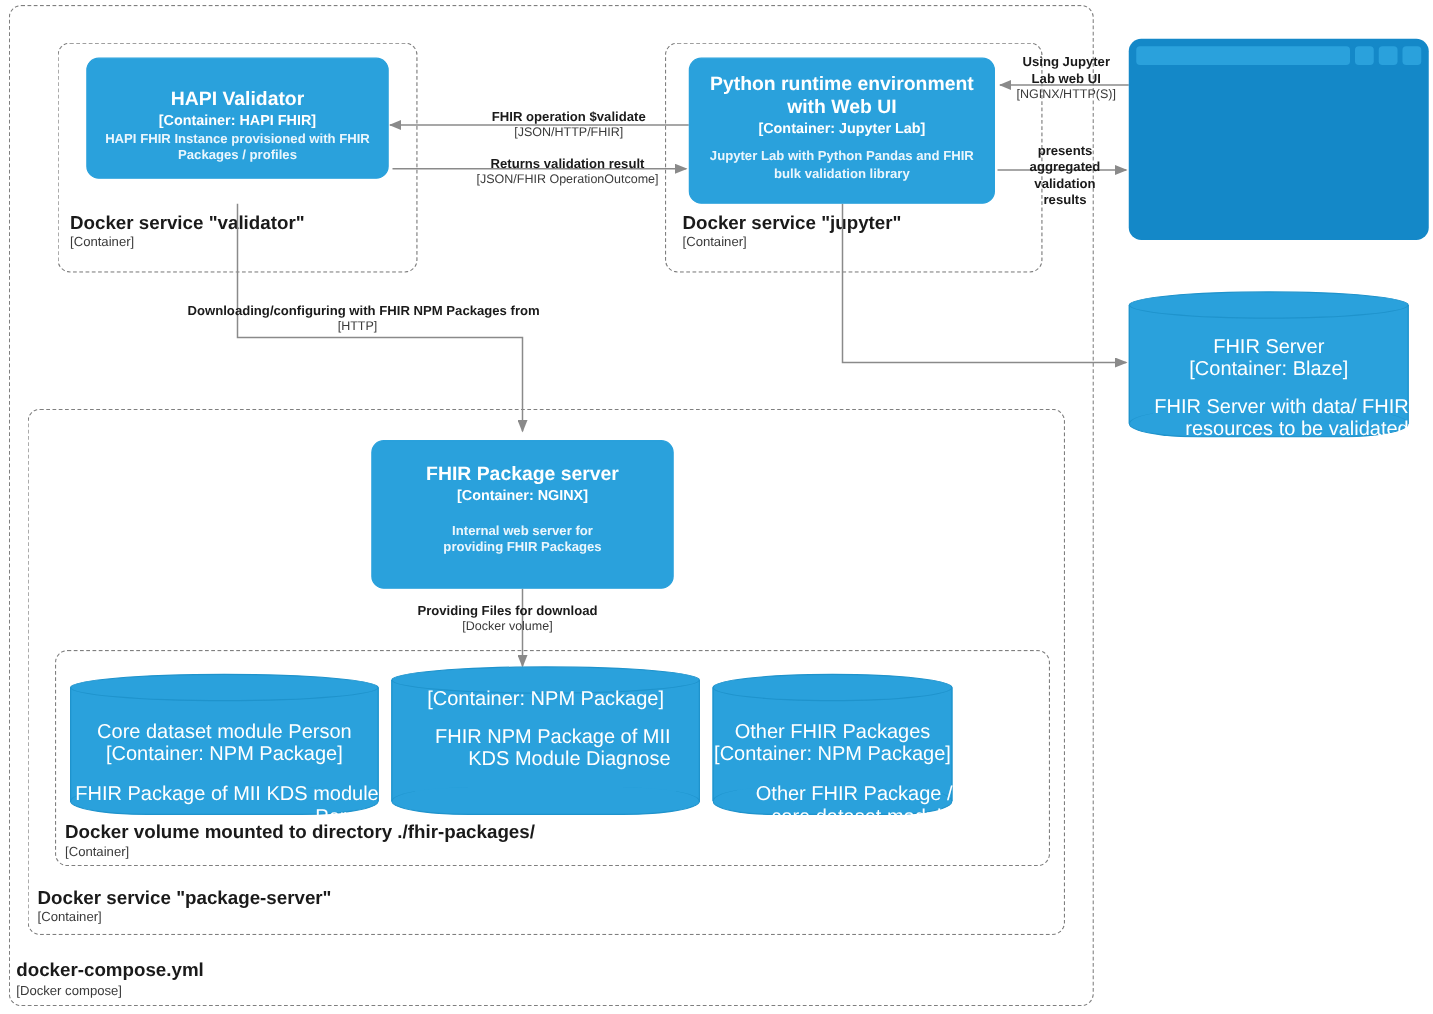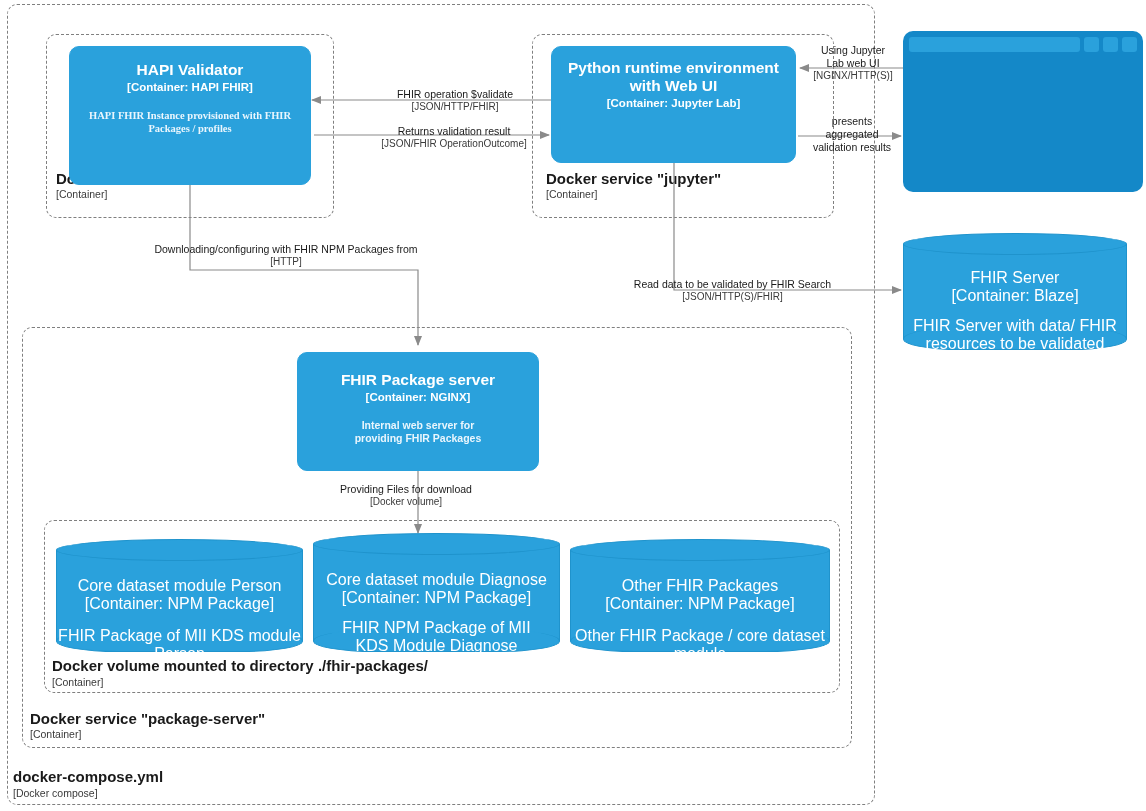--- a/index.html
+++ b/index.html
@@ -148,35 +148,35 @@
   }
   .cyl .cyl-text {
     position: absolute;
     left: 0; right: 0;
     top: 18px;
     bottom: 8px;
     display: flex;
     flex-direction: column;
     align-items: center;
     color: #ffffff;
-    text-align: center;
+    text-align: right;
     z-index: 3;
   }
 
   
   .edge-label {
     position: absolute;
     text-align: center;
     line-height: 1.25;
     white-space: nowrap;
   }
   .edge-label .el-main {
     display: block;
     font-size: 10.5px;
-    font-weight: normal;
+    font-weight: bold;
     color: #1a1a1a;
   }
   .edge-label .el-tech {
     display: block;
     font-size: 10px;
     font-weight: normal;
     color: #3a3a3a;
   }
   .edge-label.wrapped { white-space: normal; }
 
@@ -227,29 +227,30 @@
 
     <path d="M798,136 L901,136" stroke="#8a8a8a" stroke-width="1.2" fill="none" marker-end="url(#ah)"></path>
 
     <path d="M674,163 L674,290 L901,290" stroke="#8a8a8a" stroke-width="1.2" fill="none" marker-end="url(#ah)"></path>
 
     <path d="M190,163 L190,270 L418,270 L418,345" stroke="#8a8a8a" stroke-width="1.2" fill="none" marker-end="url(#ah)"></path>
 
     <path d="M418,471 L418,533" stroke="#8a8a8a" stroke-width="1.2" fill="none" marker-end="url(#ah)"></path>
   </svg>
 
-  <div class="node" style="left:69px; top:46px; width:242px; height:139px; padding-top:14px;">
+  <div class="node" style="left:69px; top:46px; width:242px; height:97px; padding-top:24px;">
     <div class="n-title">HAPI Validator</div>
     <div class="n-tech">[Container: HAPI FHIR]</div>
-    <div class="n-desc" style="margin-top:14px;font-family:Liberation Serif, serif;">HAPI FHIR Instance provisioned with FHIR Packages / profiles</div>
+    <div class="n-desc" style="">HAPI FHIR Instance provisioned with FHIR Packages / profiles</div>
   </div>
 
   <div class="node" style="left:551px; top:46px; width:245px; height:117px; padding-top:12px;">
     <div class="n-title" style="max-width:230px;">Python runtime environment with Web UI</div>
     <div class="n-tech">[Container: Jupyter Lab]</div>
+    <div class="n-desc" style="margin-top:9px;">Jupyter Lab with Python Pandas and FHIR bulk validation library</div>
   </div>
 
   <div class="browser" style="left:903px; top:31px; width:240px; height:161px;">
     <div class="browser-bar">
       <div class="browser-url"></div>
       <div class="browser-dot"></div>
       <div class="browser-dot"></div>
       <div class="browser-dot"></div>
     </div>
   </div>
@@ -280,27 +281,26 @@
       <div class="n-tech">[Container: NPM Package]</div>
       <div class="n-desc" style="margin-top:14px;">FHIR Package of MII KDS module Person</div>
     </div>
   </div>
 
   <div class="cyl" style="left:313px; top:533px; width:247px; height:119px;">
     <div class="cyl-body"></div>
     <div class="cyl-bottom"></div>
     <div class="cyl-top"></div>
     <div class="cyl-text">
-      <div class="n-title" style="margin-top:20px;">Core dataset module Diagnose</div>
       <div class="n-tech">[Container: NPM Package]</div>
       <div class="n-desc" style="margin-top:12px; max-width:200px;">FHIR NPM Package of MII KDS Module Diagnose</div>
     </div>
   </div>
 
-  <div class="cyl" style="left:570px; top:539px; width:260px; height:113px;">
+  <div class="cyl" style="left:570px; top:539px; width:192px; height:113px;">
     <div class="cyl-body"></div>
     <div class="cyl-bottom"></div>
     <div class="cyl-top"></div>
     <div class="cyl-text">
       <div class="n-title" style="margin-top:20px;">Other FHIR Packages</div>
       <div class="n-tech">[Container: NPM Package]</div>
       <div class="n-desc" style="margin-top:14px;">Other FHIR Package / core dataset module</div>
     </div>
   </div>
 
@@ -317,24 +317,20 @@
   <div class="edge-label wrapped" style="left:812px; top:44px; width:82px;">
     <span class="el-main">Using Jupyter Lab web UI</span>
     <span class="el-tech">[NGINX/HTTP(S)]</span>
   </div>
 
   <div class="edge-label wrapped" style="left:812px; top:115px; width:80px;">
     <span class="el-main">presents aggregated validation results</span>
     <span class="el-tech"></span>
   </div>
 
-  <div class="edge-label" style="left:614px; top:278px; width:237px;">
-    <span class="el-main">Read data to be validated by FHIR Search</span>
-    <span class="el-tech">[JSON/HTTP(S)/FHIR]</span>
-  </div>
 
   <div class="edge-label" style="left:150px; top:243px; width:272px;">
     <span class="el-main">Downloading/configuring with FHIR NPM Packages from</span>
     <span class="el-tech">[HTTP]</span>
   </div>
 
   <div class="edge-label" style="left:322px; top:483px; width:168px;">
     <span class="el-main">Providing Files for download</span>
     <span class="el-tech">[Docker volume]</span>
   </div>

